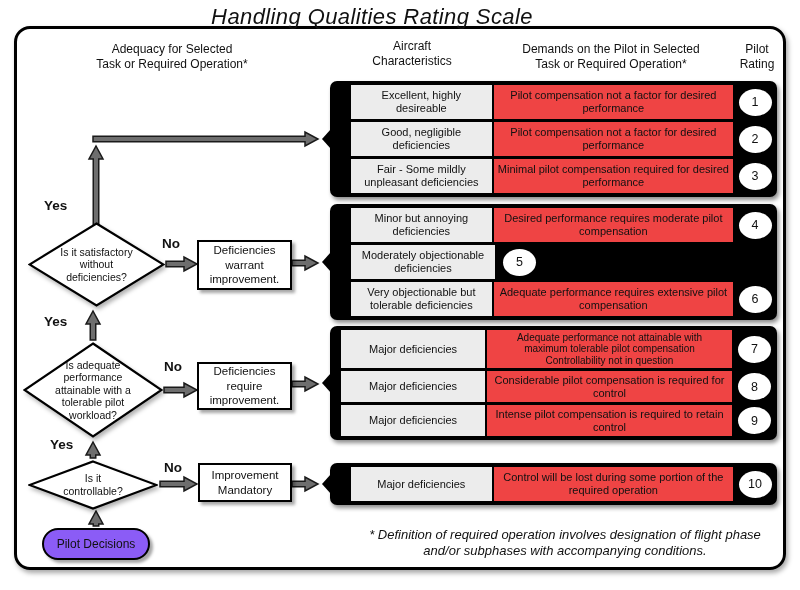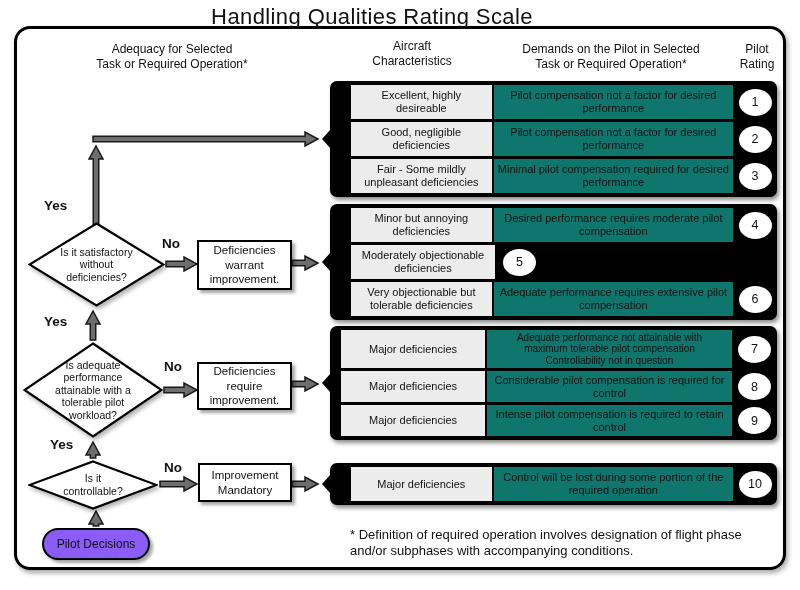--- a/index.html
+++ b/index.html
@@ -5,21 +5,21 @@
   html,body { margin:0; padding:0; }
   body {
     width:800px; height:590px; position:relative; overflow:hidden;
     background:#ffffff; color:#111;
     font-family:"Liberation Sans", sans-serif;
   }
   .abs { position:absolute; box-sizing:border-box; }
 
   .page-title {
     left:0; top:4px; width:744px; text-align:center;
-    font-size:22px; letter-spacing:.4px; z-index:5;
+    font-size:22px; letter-spacing:.4px; z-index:5;font-style:italic;
   }
   #outer-box {
     left:14px; top:26px; width:772px; height:544px;
     border:3px solid #000; border-radius:16px;
     box-shadow:2px 3px 5px rgba(0,0,0,.35);
     z-index:0;
   }
   .col-header {
     font-size:12px; line-height:1.25; text-align:center;
     white-space:pre-line; z-index:2;
@@ -39,21 +39,21 @@
     border-top:10px solid transparent; border-bottom:10px solid transparent;
     border-right:9px solid #000;
   }
   .row { display:flex; align-items:stretch; }
   .h34 { height:34px;padding-left:10px; } .h38 { height:38px; } .h31 { height:31px; }
   .cell {
     display:flex; align-items:center; justify-content:center;
     text-align:center; font-size:11px; line-height:1.18; white-space:pre-line;
   }
   .cell-char { width:144px; background:#ececec; border-right:2px solid #000; }
-  .cell-dem  { width:245px; background:#0f766e; }
+  .cell-dem  { width:245px; background:#ef4444; }
   .dem-small { font-size:10px; line-height:1.12; }
   .circle-zone { width:45px; display:flex; align-items:center; justify-content:center; }
   .rating-circle {
     width:33px; height:27px; background:#fff; border-radius:50%;
     display:flex; align-items:center; justify-content:center; font-size:12.5px;
   }
 
   
   .diamond { z-index:2; }
   .diamond svg { position:absolute; left:0; top:0; filter:drop-shadow(2px 3px 2px rgba(0,0,0,.3)); }
@@ -68,22 +68,22 @@
     text-align:center; font-size:11.5px; line-height:1.3; white-space:pre-line; z-index:2;
   }
   .pill {
     background:#8b5cf6; border:2.5px solid #000; border-radius:16px;
     box-shadow:3px 3px 3px rgba(0,0,0,.35);
     display:flex; align-items:center; justify-content:center; font-size:12px; z-index:2;
   }
   .flow-label { font-size:13.5px; z-index:3;font-weight:bold; }
 
   .footnote {
-    left:350px; top:527px; width:450px; text-align:left;
-    font-size:13px; line-height:1.22; white-space:pre-line; z-index:2;
+    left:340px; top:527px; width:450px; text-align:center;
+    font-size:13px; line-height:1.22; white-space:pre-line; z-index:2;font-style:italic;
   }
   #flow-arrows { position:absolute; left:0; top:0; z-index:1; pointer-events:none; }
 </style>
 </head>
 <body>
 
 <div id="outer-box" class="abs"></div>
 
 <div class="abs page-title">Handling Qualities Rating Scale</div>
 

